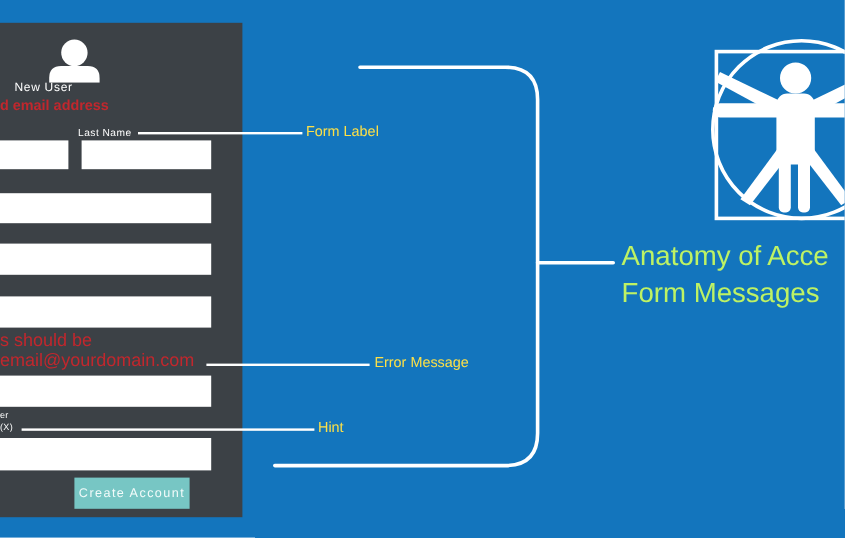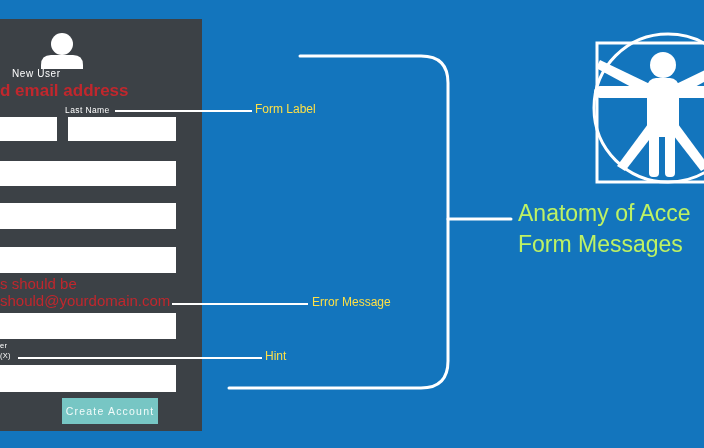--- a/index.html
+++ b/index.html
@@ -26,35 +26,35 @@
 
   <div class="abs card" style="left:-48px; top:19px; width:250px; height:412px;"></div>
 
   <svg class="abs" style="left:40px; top:29px;" width="46" height="40" viewBox="0 0 46 40">
     <circle cx="22" cy="15" r="11" fill="#FFFFFF"></circle>
     <path d="M1,40 L1,36 Q1,26 11,26 L33,26 Q43,26 43,36 L43,40 Z" fill="#FFFFFF"></path>
   </svg>
 
   <div class="abs white-label" style="left:12px; top:68px; width:100px; text-align:left; font-size:10px; letter-spacing:0.6px;">New User</div>
 
-  <div class="abs red-text" style="left:0px; top:81px; font-size:17px; font-weight:bold;">d email address</div>
+  <div class="abs red-text" style="left:0px; top:81px; font-size:12px; font-weight:bold;">d email address</div>
 
   <div class="abs white-label" style="left:65px; top:105px; font-size:8.5px; letter-spacing:0.4px;">Last Name</div>
 
   <div class="abs wline" style="left:115px; top:110px; width:137px;"></div>
   <div class="abs ann" style="left:255px; top:102px;">Form Label</div>
 
   <input class="abs field" style="left: -30px; top: 117px; width: 87px; height: 24px;">
   <input class="abs field" style="left: 68px; top: 117px; width: 108px; height: 24px;">
   <input class="abs field" style="left: -30px; top: 161px; width: 206px; height: 25px;">
   <input class="abs field" style="left: -30px; top: 203px; width: 206px; height: 26px;">
   <input class="abs field" style="left: -30px; top: 247px; width: 206px; height: 26px;">
 
   <div class="abs red-text" style="left:0px; top:275px; font-size:15px;">s should be</div>
-  <div class="abs red-text" style="left:0px; top:292px; font-size:15px;">should@yourdomain.com</div>
+  <div class="abs red-text" style="left:0px; top:292px; font-size:15px;">email@yourdomain.com</div>
 
   <div class="abs wline" style="left:172px; top:303px; width:136px;"></div>
   <div class="abs ann" style="left:312px; top:295px;">Error Message</div>
 
   <input class="abs field" style="left: -30px; top: 313px; width: 206px; height: 26px;">
 
   <div class="abs tiny" style="left:0px; top:341px;text-align:center;">er</div>
   <div class="abs tiny" style="left:0px; top:351px;">(X)</div>
 
   <div class="abs wline" style="left:18px; top:357px; width:244px;"></div>

